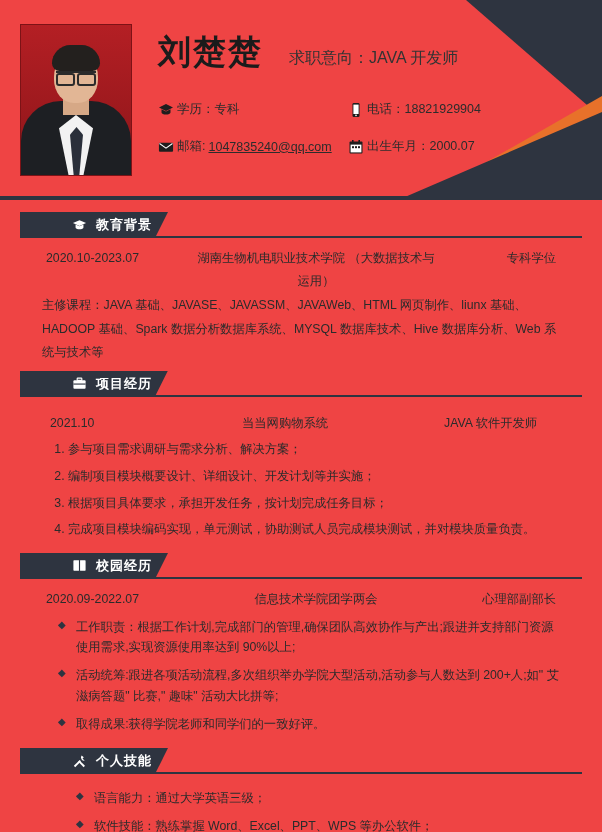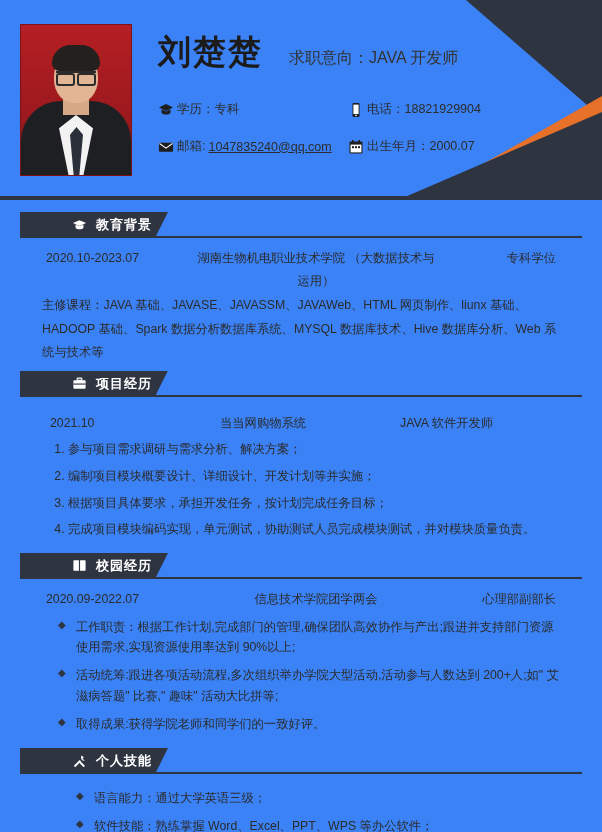--- a/index.html
+++ b/index.html
@@ -10,21 +10,21 @@
   body {
     width: 602px; height: 832px;
     font-family: "Liberation Sans", "DejaVu Sans", sans-serif;
     color: #222;
     position: relative;
     overflow: hidden;
   }
   .page {
     position: relative;
     width: 602px; height: 832px;
-    background: #3b82f6;
+    background: #ef4444;
   }
   
   .header {
     position: relative;
     height: 212px;
     padding: 18px 20px 0 20px;
     display: flex;
     align-items: flex-start;
   }
   .photo {
@@ -238,20 +238,21 @@
     left: 0; top: 0;
     color: #2e3440;
     font-size: 10px;
   }
   ul.diamond.indent { padding-left: 34px; }
 
   .prj-head {
     display: flex;
     padding: 6px 4px 0 8px;
     font-size: 12.3px;
+    gap: 22px;
   }
   .prj-head .p1 { width: 170px; }
   .prj-head .p2 { width: 180px; }
   .prj-head .p3 { flex: 1; }
 
   .skills { padding-top: 8px; }
 </style>
 </head>
 <body>
 

